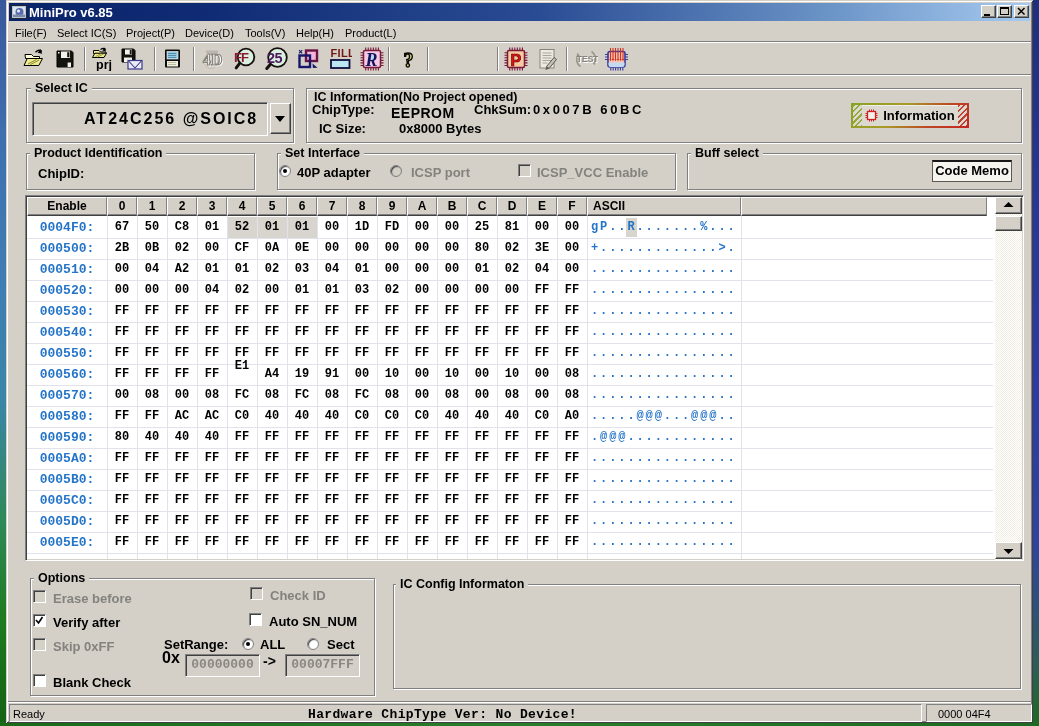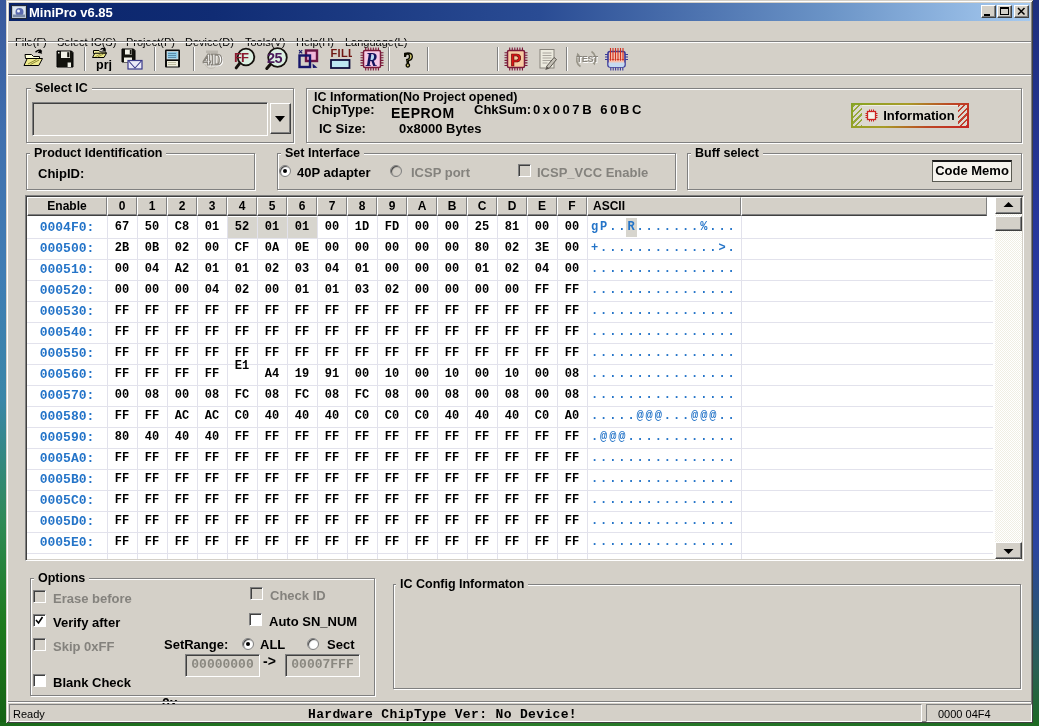--- a/index.html
+++ b/index.html
@@ -11,21 +11,21 @@
 #deskB{left:0;top:722px;width:1039px;height:4px;background:linear-gradient(90deg,#1a6a1a,#2a7d2a 50%,#1d6a22);}
 
 #win{left:6px;top:0;width:1027px;height:723px;background:#D4D0C8;
  box-shadow:inset 1px 1px 0 #D4D0C8, inset -1px -1px 0 #404040, inset 2px 2px 0 #fff, inset -2px -2px 0 #808080;}
 
 #title{left:9px;top:3px;width:1021px;height:18px;background:linear-gradient(90deg,#0A246A 0%,#102c74 20%,#2a4c94 52%,#6a93c6 80%,#A6CAF0 100%);}
 #titletxt{left:29px;top:5px;color:#fff;font-weight:bold;font-size:13px;letter-spacing:0px;}
 .tbtn{top:5px;width:15px;height:13px;background:#D4D0C8;border:1px solid;border-color:#fff #404040 #404040 #fff;box-shadow:inset -1px -1px 0 #808080;font-size:9px;text-align:center;line-height:12px;}
 
 #menubar{left:8px;top:22px;width:1023px;height:19px;background:#D4D0C8;}
-.mi{top:27px;font-size:11px;color:#000;margin-top:9px;}
+.mi{top:27px;font-size:11px;color:#000;}
 
 .etchH{height:2px;border-top:1px solid #808080;border-bottom:1px solid #fff;}
 .sep{top:47px;width:2px;height:24px;border-left:1px solid #808080;border-right:1px solid #fff;}
 .ticon{top:47px;width:24px;height:24px;}
 
 .grp{border:1px solid #808080;box-shadow:inset 1px 1px 0 #fff,1px 1px 0 #fff;}
 .glab{background:#D4D0C8;font-weight:bold;font-size:12.5px;padding:0 4px;color:#000;white-space:nowrap;}
 .b12{font-weight:bold;font-size:13px;color:#000;white-space:nowrap;}
 .gray{color:#84827d;}
 
@@ -77,21 +77,21 @@
 <div class="abs tbtn" style="left:1014px"><svg width="13" height="11">
         <path d="M3 2 L9.5 8.5 M9.5 2 L3 8.5" stroke="#000" stroke-width="1.5"></path>
       </svg></div>
 <div class="abs" id="menubar"></div>
 <span class="abs mi" style="left:15px">File(F)</span>
 <span class="abs mi" style="left:57px">Select IC(S)</span>
 <span class="abs mi" style="left:126px">Project(P)</span>
 <span class="abs mi" style="left:185px">Device(D)</span>
 <span class="abs mi" style="left:245px">Tools(V)</span>
 <span class="abs mi" style="left:296px">Help(H)</span>
-<span class="abs mi" style="left:345px">Language(L)</span>
+<span class="abs mi" style="left:345px">Product(L)</span>
 <div class="abs etchH" style="left:8px;top:41px;width:1023px"></div>
 <div class="abs etchH" style="left:8px;top:74px;width:1023px"></div>
 <div class="abs sep" style="left:84px"></div>
 <div class="abs sep" style="left:154px"></div>
 <div class="abs sep" style="left:193px"></div>
 <div class="abs sep" style="left:388px"></div>
 <div class="abs sep" style="left:427px"></div>
 <div class="abs sep" style="left:497px"></div>
 <div class="abs sep" style="left:566px"></div>
 <svg class="abs ticon" style="left:22px" width="24" height="24" viewBox="0 0 24 24">
@@ -198,20 +198,21 @@
       <rect x="4" y="4.5" width="17" height="15.5" fill="#f6c4b2" stroke="#3a3a9a" stroke-width="1.6" rx="2"></rect>
 <path d="M4.5 15.5 h16 v2.5 a2 2 0 0 1 -2 2 h-12 a2 2 0 0 1 -2 -2 z" fill="#c4daf2"></path>
 <path d="M6.8 20.5 v3 M9.2 20.5 v3 M11.6 20.5 v3 M14 20.5 v3 M16.4 20.5 v3 M18.8 20.5 v3" stroke="#3a3a9a" stroke-width="1.1"></path>
 <path d="M1 7.5 h3 M1 10 h3 M1 12.5 h3 M21 7.5 h3 M21 10 h3 M21 12.5 h3" stroke="#3a3a9a" stroke-width="1.1"></path>
 <path d="M6.5 1 v12 M9 1 v12 M11.5 1 v12 M14 1 v12 M16.5 1 v12 M19 1 v12" stroke="#d03020" stroke-width="1.1"></path>
 <path d="M6.5 14.3 l-1.1 -2.2 h2.2 z M9 14.3 l-1.1 -2.2 h2.2 z M11.5 14.3 l-1.1 -2.2 h2.2 z M14 14.3 l-1.1 -2.2 h2.2 z M16.5 14.3 l-1.1 -2.2 h2.2 z M19 14.3 l-1.1 -2.2 h2.2 z" fill="#d03020"></path>
     </svg>
 <div class="abs grp" style="left:26px;top:88px;width:268px;height:55px"></div>
 <span class="abs glab" style="left:31px;top:81px">Select IC</span>
 <div class="abs sunk" style="left:32px;top:102px;width:236px;height:34px;background:#D4D0C8"></div>
+<span class="abs" style="left:84px;top:110px;font-weight:bold;font-size:16px;letter-spacing:2px;white-space:nowrap">AT24C256 @SOIC8</span>
 <div class="abs raised" style="left:270px;top:103px;width:21px;height:31px"></div>
 <svg class="abs" style="left:274px;top:115px" width="12" height="8">
       <path d="M1 1 h10 l-5 6 z" fill="#000"></path>
     </svg>
 <div class="abs grp" style="left:306px;top:88px;width:716px;height:55px"></div>
 <span class="abs glab" style="left:310px;top:90px">IC Information(No Project opened)</span>
 <span class="abs b12" style="left:312px;top:102px">ChipType:</span>
 <span class="abs b12" style="left:391px;top:105px;font-size:14px;letter-spacing:0.5px">EEPROM</span>
 <span class="abs b12" style="left:474px;top:102px">ChkSum:</span>
 <span class="abs b12" style="left:533px;top:102px;letter-spacing:2.6px">0x007B 60BC</span>
@@ -612,21 +613,21 @@
 <span class="abs b12 gray" style="left:270px;top:588px">Check ID</span>
 <div class="abs cb" style="left:249px;top:613px"></div>
 <span class="abs b12" style="left:269px;top:614px">Auto SN_NUM</span>
 <span class="abs b12" style="left:164px;top:637px">SetRange:</span>
 <div class="abs rad" style="left:242px;top:638px">
       <div class="rdot"></div>
     </div>
 <span class="abs b12" style="left:260px;top:637px">ALL</span>
 <div class="abs rad" style="left:307px;top:638px"></div>
 <span class="abs b12" style="left:327px;top:637px">Sect</span>
-<span class="abs b12" style="left:162px;top:695px;font-size:14px">0x</span>
+<span class="abs b12" style="left:162px;top:649px;font-size:16px">0x</span>
 <div class="abs sunk" style="left:185px;top:654px;width:75px;height:23px;background:#D4D0C8;text-align:center;font-weight:bold;font-size:13px;line-height:20px;color:#8a8880;font-family:'Liberation Mono',monospace">00000000</div>
 <span class="abs b12" style="left:263px;top:653px;font-size:14px">-&gt;</span>
 <div class="abs sunk" style="left:285px;top:654px;width:75px;height:23px;background:#D4D0C8;text-align:center;font-weight:bold;font-size:13px;line-height:20px;color:#8a8880;font-family:'Liberation Mono',monospace">00007FFF</div>
 <div class="abs grp" style="left:393px;top:584px;width:628px;height:105px"></div>
 <span class="abs glab" style="left:396px;top:577px">IC Config Informaton</span>
 <div class="abs etchH" id="statustop"></div>
 <div class="abs spanel" style="left:9px;width:913px"></div>
 <span class="abs" style="left:13px;top:708px;font-size:11px">Ready</span>
 <span class="abs mono" style="left:308px;top:707px;font-weight:bold;font-size:13px;letter-spacing:0.35px">Hardware ChipType Ver: No Device!</span>
 <div class="abs spanel" style="left:926px;width:106px"></div>

